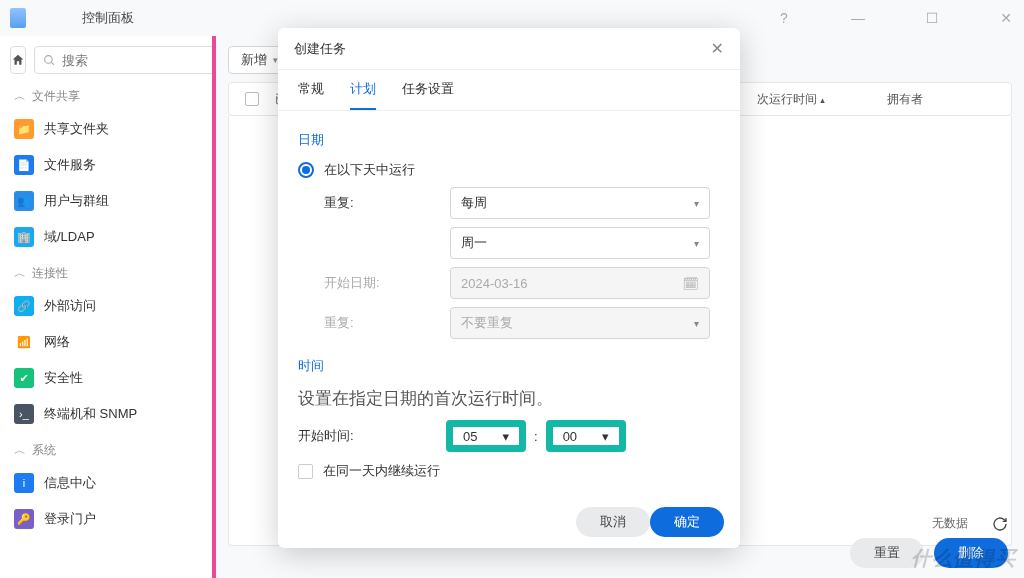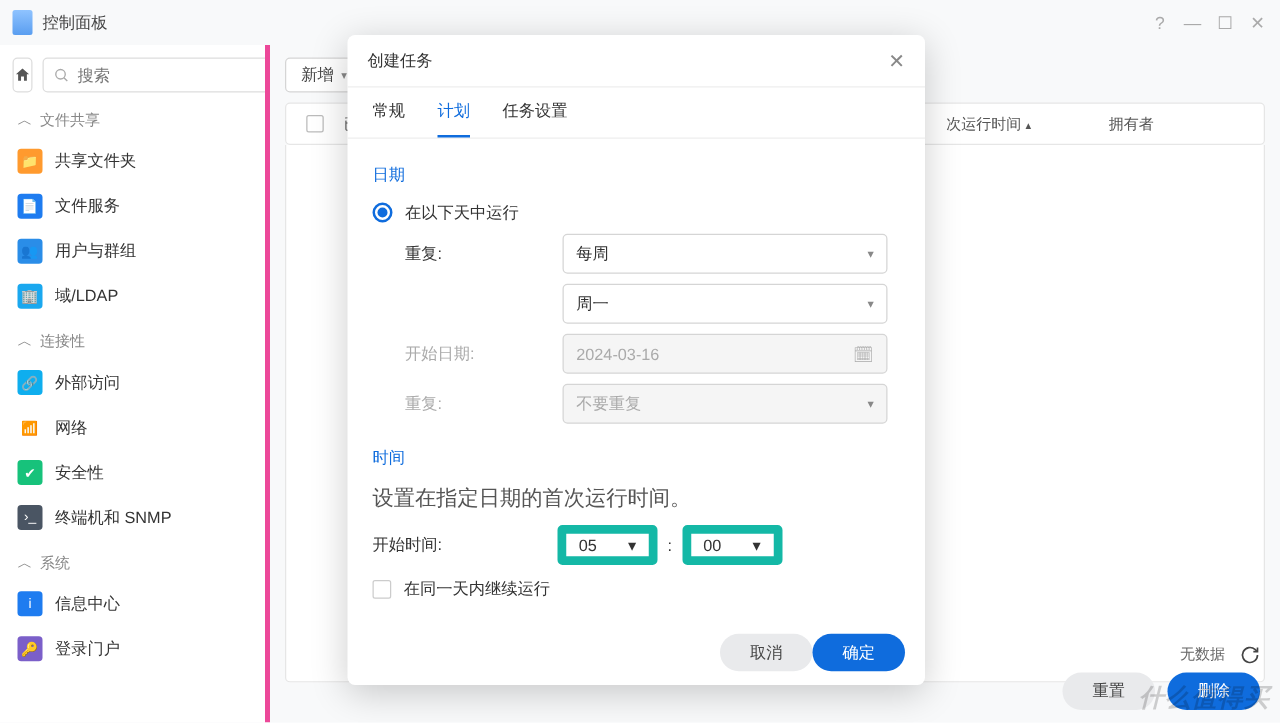--- a/index.html
+++ b/index.html
@@ -1,20 +1,20 @@
 <!DOCTYPE html>
 <html><head>
 <meta charset="utf-8">
 <style>
 * { box-sizing: border-box; margin: 0; padding: 0; font-family: "Microsoft YaHei", "PingFang SC", Arial, sans-serif; }
 body { background: #f5f6f8; width: 1024px; height: 578px; overflow: hidden; position: relative; font-size: 13px; color: #333; }
 
 
 .window { position: absolute; inset: 0; background: #fff; }
-.titlebar { height: 36px; display: flex; align-items: center; padding: 0 10px; background: #f8f9fa; }
+.titlebar { height: 36px; display: flex; align-items: center; padding: 0 10px; background: #f8f9fa; gap: 48px; }
 .titlebar .app-icon { width: 16px; height: 20px; background: linear-gradient(#8fc3ff,#5a9ef0); border-radius: 2px; margin-right: 8px; }
 .titlebar .title { flex: 1; color: #444; font-size: 13px; }
 .titlebar .win-btn { width: 16px; height: 16px; margin-left: 10px; color: #aaa; cursor: pointer; display:flex; align-items:center; justify-content:center; font-size:14px;}
 
 .body { display: flex; height: calc(100% - 36px); }
 
 
 .sidebar { width: 216px; border-right: 4px solid #ec4899; background: #fff; padding: 6px 0; overflow:hidden; }
 .search-row { display:flex; align-items:center; padding: 4px 10px; gap:8px; }
 .home-box { width: 28px; height:28px; border:1px solid #ddd; border-radius:4px; display:flex; align-items:center; justify-content:center; color:#555;}
@@ -26,21 +26,21 @@
 
 
 .main { flex:1; background:#f8f9fa; position:relative; padding:10px 12px; }
 .toolbar-row { display:flex; gap:8px; }
 .toolbar-btn { height:28px; background:#fff; border:1px solid #d5d5d5; border-radius:4px; padding:0 12px; display:flex; align-items:center; gap:6px; color:#444; cursor:pointer;}
 .table-head { margin-top:8px; height:34px; background:#fff; border:1px solid #e6e6e6; border-radius:4px; display:flex; align-items:center; padding:0 10px; color:#555; font-size:12px; gap:0; }
 .th { padding:0 6px; white-space:nowrap; }
 .th.check { width:30px; display:flex; align-items:center;}
 .checkbox { width:14px; height:14px; border:1px solid #bbb; border-radius:2px; display:inline-block; }
 .table-body { height: 430px; background:#fff; border:1px solid #e6e6e6; border-top:none; border-radius:0 0 4px 4px; position:relative;}
-.footer-row { position:absolute; right:16px; bottom:46px; display:flex; align-items:center; gap:12px; color:#666; font-size:12px;margin-top:12px;}
+.footer-row { position:absolute; right:16px; bottom:46px; display:flex; align-items:center; gap:24px; color:#666; font-size:12px;margin-top:12px;}
 .refresh-ic { width:16px; height:16px; color:#555; cursor:pointer;}
 .bottom-btns { position:absolute; right:16px; bottom:10px; display:flex; gap:10px;}
 .pill { height:30px; padding:0 24px; border-radius:15px; display:flex; align-items:center; cursor:pointer; font-size:13px;}
 .pill.grey { background:#e9eaec; color:#444; }
 .pill.blue { background:#0f6cdd; color:#fff; }
 
 
 .modal { position:absolute; left:278px; top:28px; width:462px; height:520px; background:#fff; border-radius:6px; box-shadow:0 6px 30px rgba(0,0,0,.2); display:flex; flex-direction:column; z-index:50;}
 .modal-head { height:42px; display:flex; align-items:center; padding:0 16px; border-bottom:1px solid #eee;}
 .modal-head .mtitle { flex:1; color:#333; font-size:13px;}

